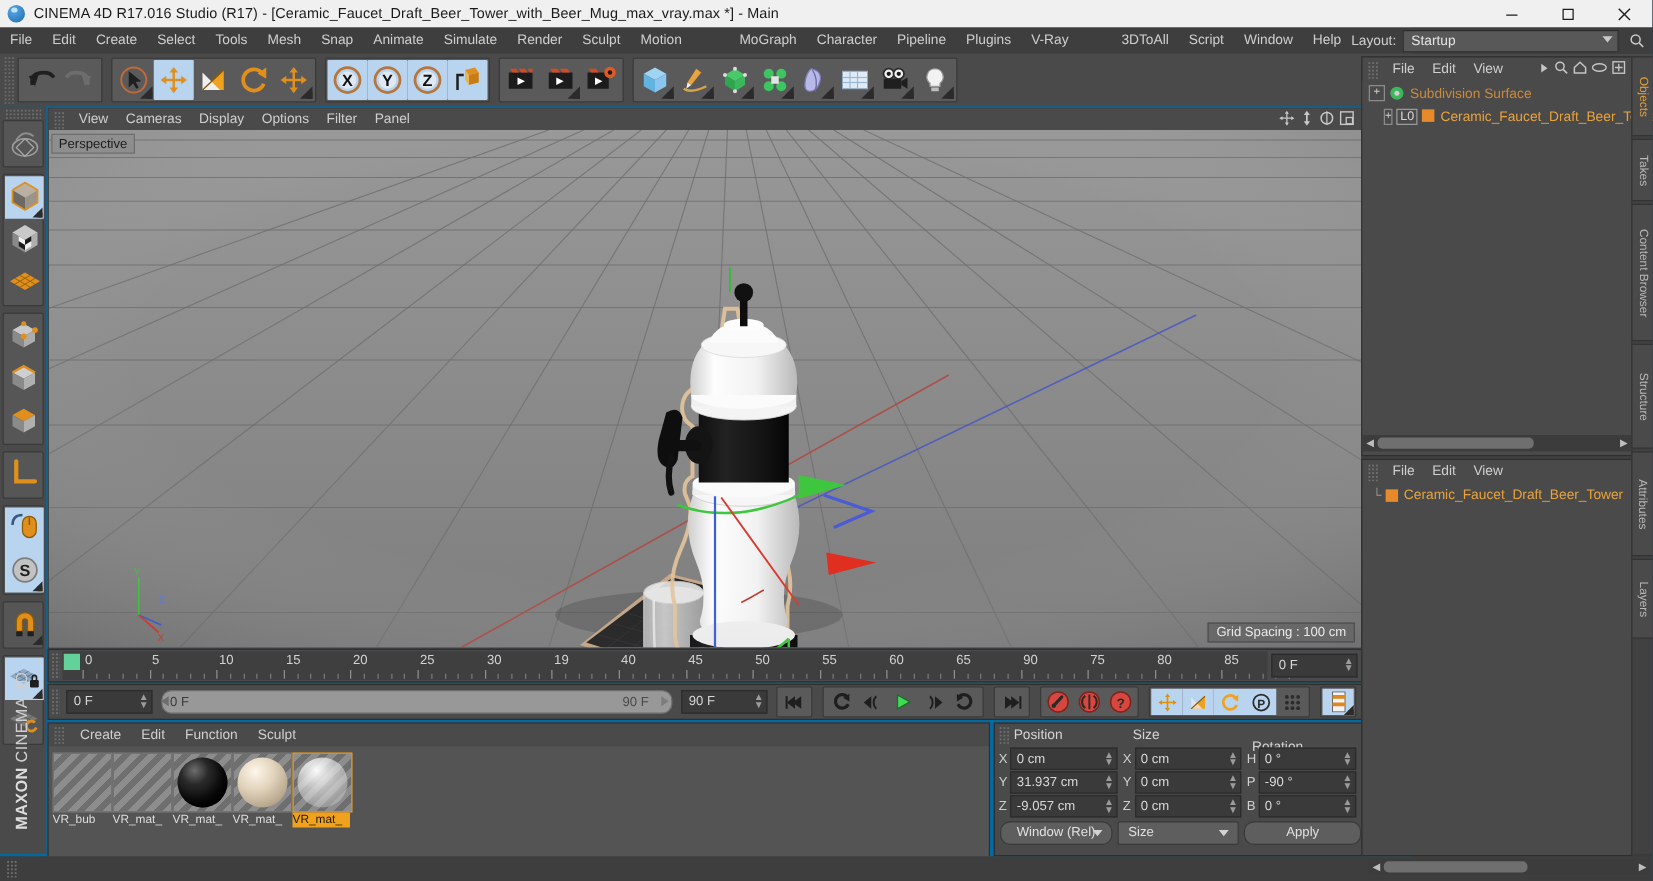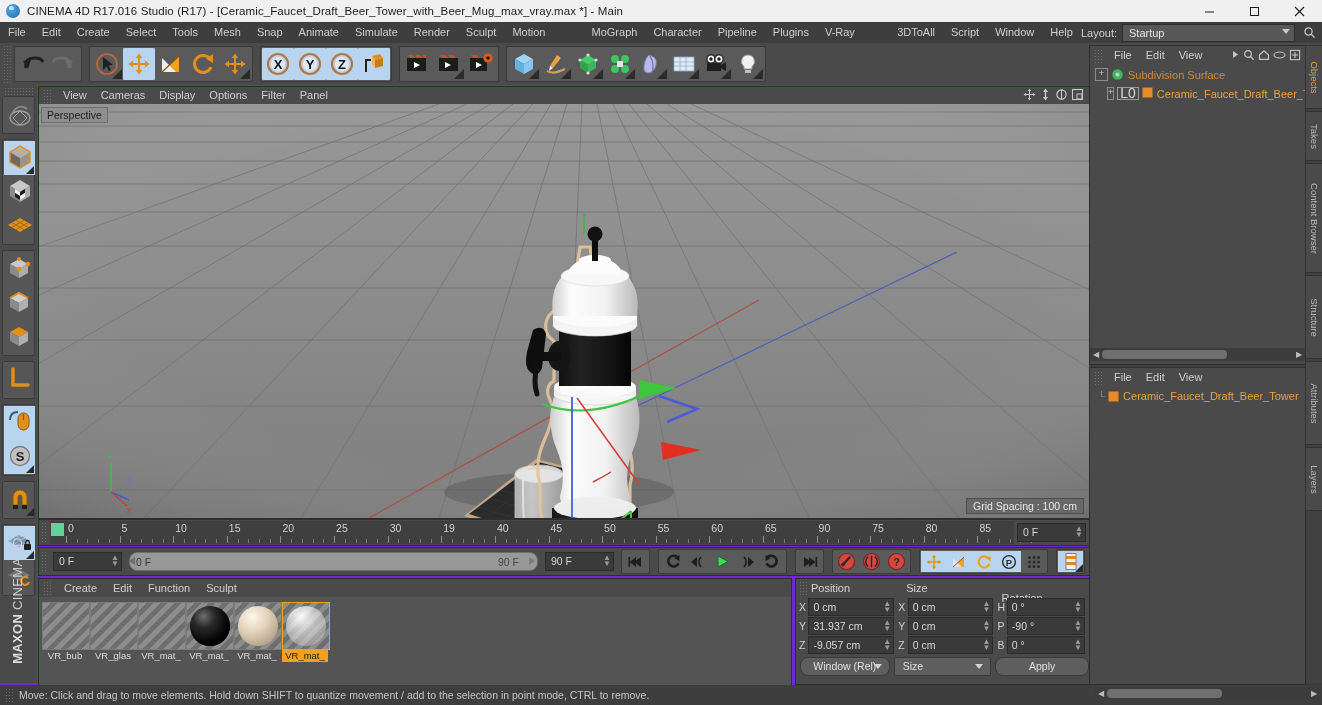--- a/index.html
+++ b/index.html
@@ -1,19 +1,19 @@
 <!DOCTYPE html>
 <html><head>
 <meta charset="utf-8">
 <style>
   html,body{margin:0;padding:0;background:#3b3b3b;}
   body{width:1322px;height:705px;overflow:hidden;
        font-family:"Liberation Sans","DejaVu Sans",sans-serif;
        font-size:11px;color:#c8c8c8;-webkit-font-smoothing:antialiased;}
-  .app{position:relative;width:1129px;height:705px;background:#6d28d9;text-decoration:underline;}
+  .app{position:relative;width:1129px;height:705px;background:#0369a1;text-decoration:underline;}
 
   
   .titlebar{position:absolute;left:0;top:0;width:1322px;height:22px;background:#f0f0f0;
             display:flex;align-items:center;}
   .tb-ico{width:14px;height:14px;margin-left:6px;margin-right:7px;border-radius:50%;
           background:radial-gradient(circle at 35% 30%,#5aa9e6,#1d69ad);position:relative;}
   .tb-ico:after{content:"";position:absolute;left:3px;top:2px;width:5px;height:4px;
           background:#bfe2ff;border-radius:50% 50% 40% 40%;}
   .tb-title{font-size:11.5px;color:#1a1a1a;letter-spacing:.1px;}
   .tb-btns{margin-left:auto;display:flex;height:22px;}
@@ -119,21 +119,21 @@
   .matmgr{position:absolute;left:38px;top:578px;width:752px;height:105px;background:#4a4a4a;
           border:1px solid #2e2e2e;}
   .mm-bar{height:18px;display:flex;align-items:center;background:#4a4a4a;}
   .mm-bar .grip2{width:9px;height:14px;margin:0 4px;
           background-image:radial-gradient(#6e6e6e 1px,transparent 1px);background-size:3px 3px;}
   .mm-mi{padding:0 8px;font-size:11px;color:#cfcfcf;line-height:18px;}
   .mm-body{position:relative;height:85px;background:#545454;padding:5px 0 0 3px;display:flex;gap:2px;}
   .mat{width:46px;}
   .mat-sw{width:46px;height:46px;border:1px solid #7a7a7a;position:relative;overflow:hidden;
           background-image:repeating-linear-gradient(-45deg,#8d8d8d 0 5px,#6f6f6f 5px 10px);}
-  .mat-lbl{font-size:9.5px;color:#dcdcdc;text-align:center;line-height:12px;height:12px;
+  .mat-lbl{font-size:9.5px;color:#dcdcdc;text-align:left;line-height:12px;height:12px;
            overflow:hidden;white-space:nowrap;}
   .mat.sel .mat-lbl{background:#f0a21e;color:#221a05;}
   .mat.sel .mat-sw{border-color:#f0a21e;}
   .ball{position:absolute;left:3px;top:3px;width:40px;height:40px;border-radius:50%;}
 
   
   .coord{position:absolute;left:795px;top:578px;width:293px;height:105px;background:#4a4a4a;
          border:1px solid #2e2e2e;}
   .co-hdr{display:flex;align-items:center;height:18px;}
   .co-hdr .grip2{width:9px;height:14px;margin:0 3px;
@@ -1146,24 +1146,20 @@
           <div class="mm-mi">Sculpt</div>
         </div>
     </div>
     <div class="mm-body" id="mm-body">
         <div class="mat">
           <div class="mat-sw"></div>
           <div class="mat-lbl">VR_bub</div>
         </div>
         <div class="mat">
           <div class="mat-sw"></div>
-          <div class="mat-lbl">VR_glas</div>
-        </div>
-        <div class="mat">
-          <div class="mat-sw"></div>
           <div class="mat-lbl">VR_mat_</div>
         </div>
         <div class="mat">
           <div class="mat-sw">
             <div class="ball" style="background:radial-gradient(circle at 34% 26%,#6d6d6d 0%,#2a2a2a 28%,#0a0a0a 70%,#000 100%);box-shadow:inset -5px -6px 9px rgba(0,0,0,.8);"></div>
           </div>
           <div class="mat-lbl">VR_mat_</div>
         </div>
         <div class="mat">
           <div class="mat-sw">
@@ -1274,21 +1270,21 @@
             <div class="om-row" style="padding-left: 5px;">
               <span class="exp">+</span>
               <span style="display: inline-block; width: 13px; height: 13px; margin-right: 4px;"><svg width="13" height="13" viewBox="0 0 13 13">
                   <circle cx="6.5" cy="6.5" r="5.2" fill="#3cb85c"></circle>
                   <circle cx="6.5" cy="6.5" r="2" fill="#cfcfcf"></circle>
                 </svg></span>
               <span style="color: rgb(201, 139, 62);">Subdivision Surface</span>
             </div>
             <div class="om-row" style="padding-left: 17px;">
               <span class="exp">+</span>
-              <span style="display: inline-block; border: 1px solid rgb(154, 154, 154); color: rgb(217, 217, 217); font-size: 14px; padding: 0px 2px; margin-right: 3px; line-height: 11px;">L0</span>
+              <span style="display: inline-block; border: 1px solid rgb(154, 154, 154); color: rgb(217, 217, 217); font-size: 10px; padding: 0px 2px; margin-right: 3px; line-height: 11px;">L0</span>
               <span style="display: inline-block; width: 13px; height: 13px; margin-right: 4px;"><svg width="11" height="11" viewBox="0 0 11 11">
                   <rect x="0.5" y="0.5" width="10" height="10" fill="#e8892a"></rect>
                 </svg></span>
               <span style="color: rgb(232, 163, 61);">Ceramic_Faucet_Draft_Beer_Towe</span>
             </div>
           </div>
         <div class="scrollh">
           <div class="sc-ar">◀</div>
           <div class="thumb"></div>
           <div class="sc-ar" style="margin-left:auto">▶</div>
@@ -1333,21 +1329,20 @@
           <span>Attributes</span>
         </div>
         <div class="vtab" style="height: 62px;">
           <span>Layers</span>
         </div>
       </div>
   </div>
 
   <div class="statusbar">
     <div class="grip2"></div>
-    <div class="st-txt">Move: Click and drag to move elements. Hold down SHIFT to quantize movement / add to the selection in point mode, CTRL to remove.</div>
     <div class="st-scroll">
       <div class="sc-ar">◀</div>
       <div class="thumb"></div>
       <div class="sc-ar" style="margin-left:auto">▶</div>
     </div>
   </div>
 
 </div>
 
 </body></html>

